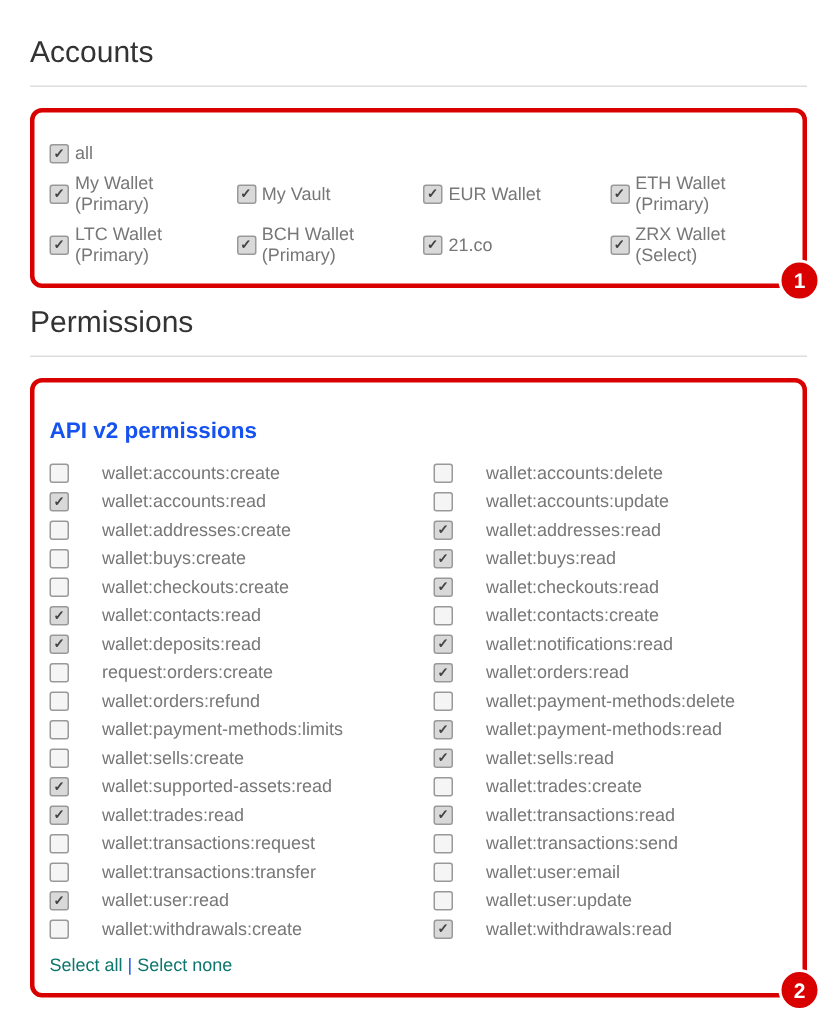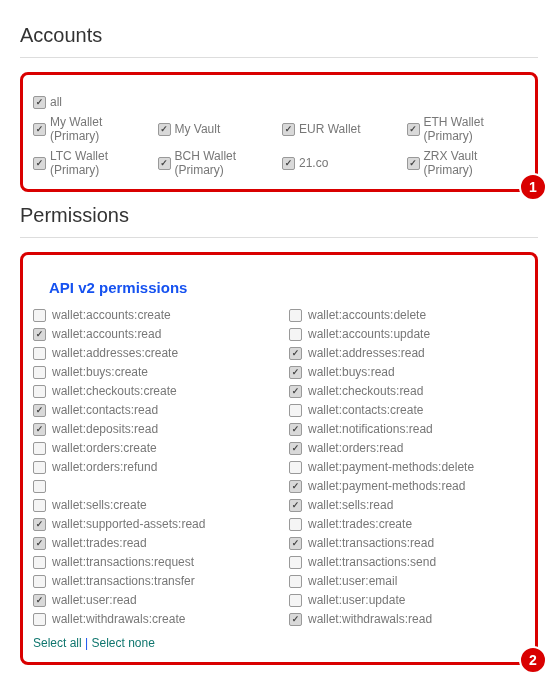--- a/index.html
+++ b/index.html
@@ -79,32 +79,32 @@
     content: "✓";
     font-size: 9px;
     line-height: 1;
     color: #444;
     font-weight: bold;
   }
   .perm-title {
     color: #1652f0;
     font-weight: 600;
     font-size: 15px;
-    margin: 4px 0 12px 16px;
+    margin: 4px 0 12px 0;
   }
   .perm-grid {
     display: grid;
     grid-template-columns: 1fr 1fr;
     column-gap: 20px;
     row-gap: 5px;
   }
   .perm-item {
     display: flex;
     align-items: flex-end;
-    gap: 6px;
+    gap: 22px;
     font-size: 12px;
     color: #777;
   }
   .links {
     margin-top: 10px;
     font-size: 12px;
   }
   .links a {
     color: #0f766e;
     text-decoration: none;
@@ -147,21 +147,21 @@
       <div class="acc-item">
         <span class="cb checked"></span>
         <span>BCH Wallet (Primary)</span>
       </div>
       <div class="acc-item">
         <span class="cb checked"></span>
         <span>21.co</span>
       </div>
       <div class="acc-item">
         <span class="cb checked"></span>
-        <span>ZRX Vault (Primary)</span>
+        <span>ZRX Wallet (Select)</span>
       </div>
     </div>
   <div class="badge-num">1</div>
 </div>
 
 <h2>Permissions</h2>
 <hr>
 
 <div class="section-box">
   <div class="perm-title">API v2 permissions</div>
@@ -217,36 +217,37 @@
       <div class="perm-item">
         <span class="cb checked"></span>
         <span>wallet:deposits:read</span>
       </div>
       <div class="perm-item">
         <span class="cb checked"></span>
         <span>wallet:notifications:read</span>
       </div>
       <div class="perm-item">
         <span class="cb"></span>
-        <span>wallet:orders:create</span>
+        <span>request:orders:create</span>
       </div>
       <div class="perm-item">
         <span class="cb checked"></span>
         <span>wallet:orders:read</span>
       </div>
       <div class="perm-item">
         <span class="cb"></span>
         <span>wallet:orders:refund</span>
       </div>
       <div class="perm-item">
         <span class="cb"></span>
         <span>wallet:payment-methods:delete</span>
       </div>
       <div class="perm-item">
         <span class="cb"></span>
+        <span>wallet:payment-methods:limits</span>
       </div>
       <div class="perm-item">
         <span class="cb checked"></span>
         <span>wallet:payment-methods:read</span>
       </div>
       <div class="perm-item">
         <span class="cb"></span>
         <span>wallet:sells:create</span>
       </div>
       <div class="perm-item">

